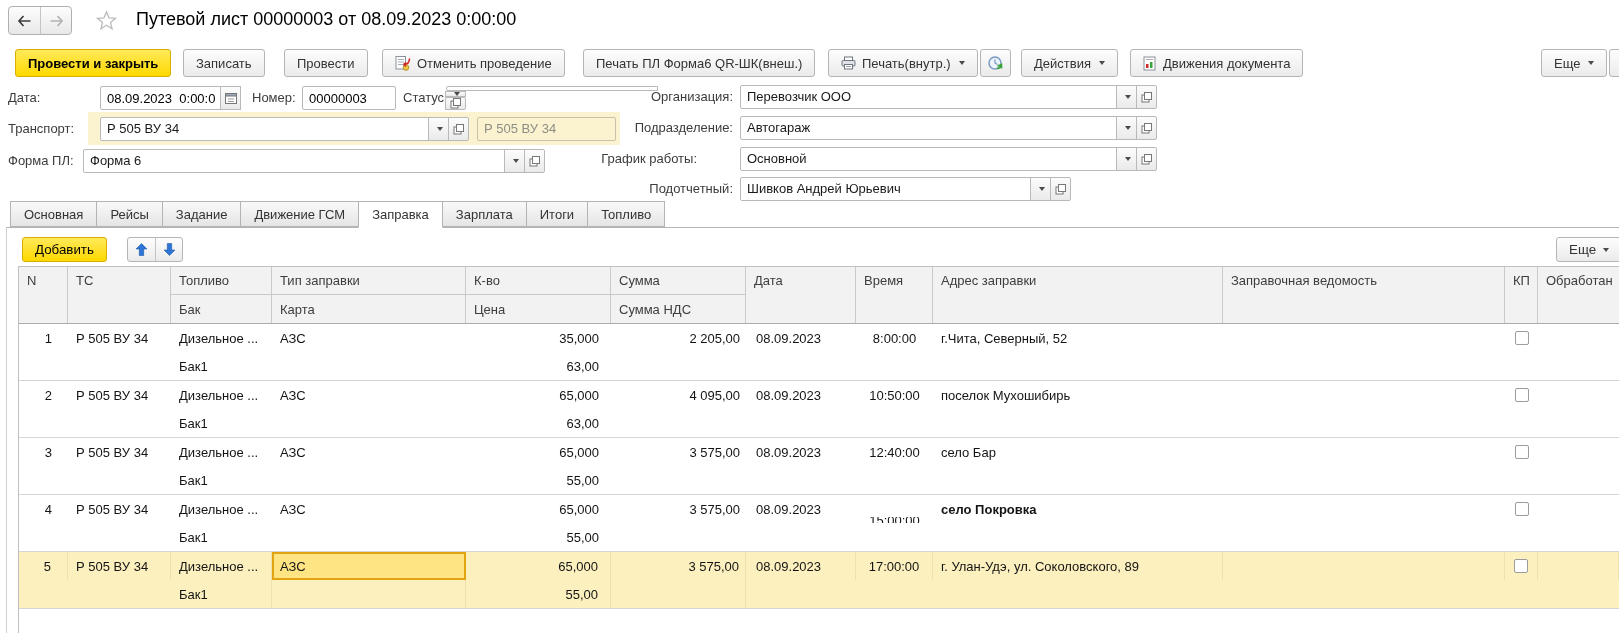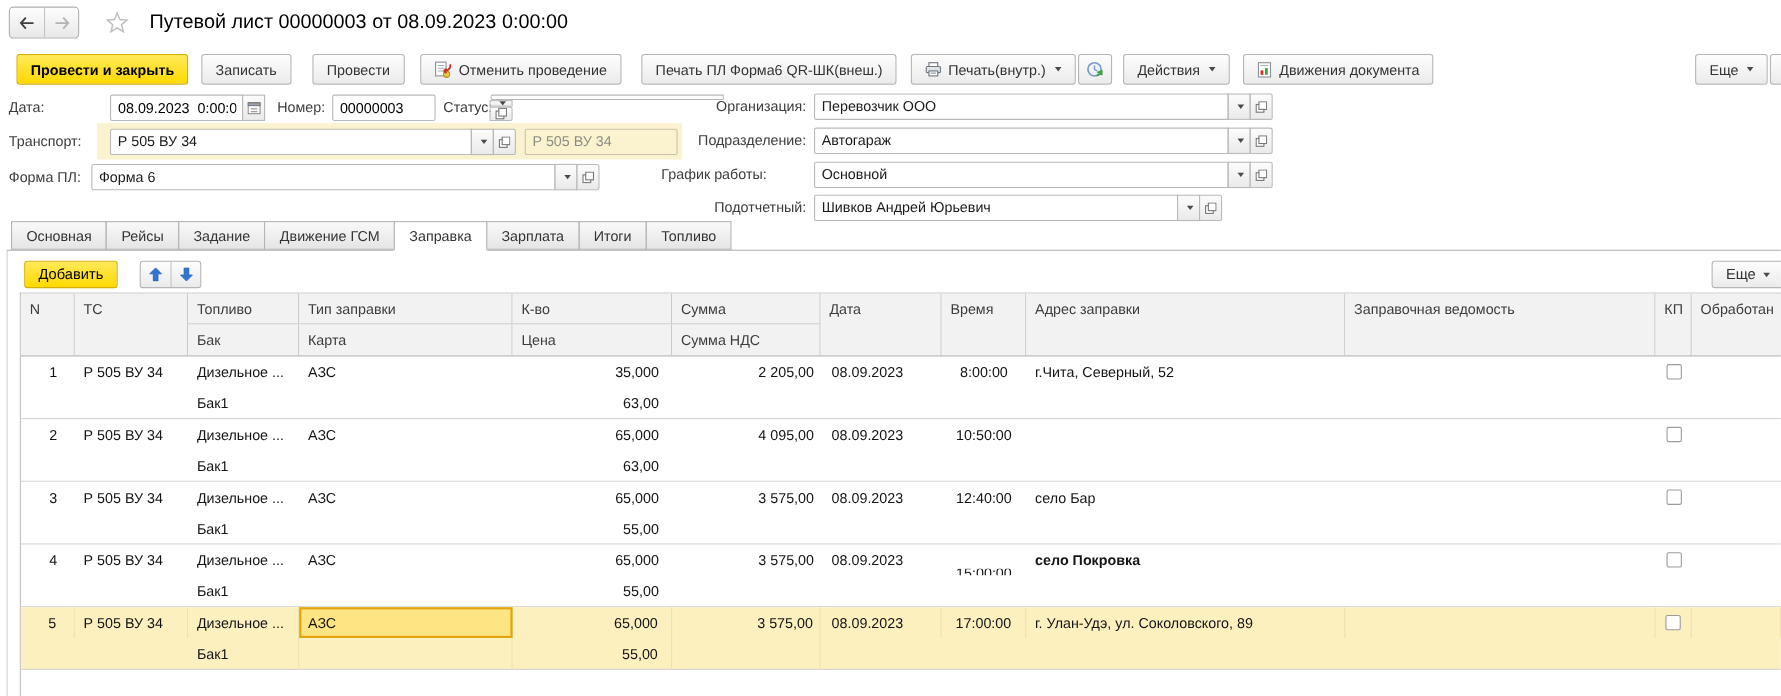--- a/index.html
+++ b/index.html
@@ -245,21 +245,21 @@
       <span class="dd-tri"></span>
     </span>
   <span class="sq-btn">
       <span class="ico"><svg width="11" height="11" viewBox="0 0 11 11">
           <rect x="1" y="3" width="7" height="7" fill="#fff" stroke="#777"></rect>
           <rect x="3.5" y="0.5" width="7" height="7" fill="#fff" stroke="#777"></rect>
         </svg></span>
     </span>
 </div>
 <div class="lbl r" style="left:600px; top:177px; width:133px;">Подотчетный:</div>
-<div class="combo" style="left:740px; top:177px; width:371px;">
+<div class="combo" style="left:740px; top:177px; width:331px;">
   <div class="val">Шивков Андрей Юрьевич</div>
   <span class="sq-btn">
       <span class="dd-tri"></span>
     </span>
   <span class="sq-btn">
       <span class="ico"><svg width="11" height="11" viewBox="0 0 11 11">
           <rect x="1" y="3" width="7" height="7" fill="#fff" stroke="#777"></rect>
           <rect x="3.5" y="0.5" width="7" height="7" fill="#fff" stroke="#777"></rect>
         </svg></span>
     </span>
@@ -342,20 +342,21 @@
 
   <div class="row">
     <div class="td num" style="grid-column:1; grid-row:1;">2</div>
     <div class="td" style="grid-column:2; grid-row:1;">Р 505 ВУ 34</div>
     <div class="td" style="grid-column:3; grid-row:1;">Дизельное ...</div>
     <div class="td" style="grid-column:4; grid-row:1;">АЗС</div>
     <div class="td rnum" style="grid-column:5; grid-row:1;">65,000</div>
     <div class="td rnum sum" style="grid-column:6; grid-row:1;">4 095,00</div>
     <div class="td datecell" style="grid-column:7; grid-row:1;">08.09.2023</div>
     <div class="td ctime" style="grid-column:8; grid-row:1;">10:50:00</div>
+    <div class="td" style="grid-column:9; grid-row:1;">поселок Мухошибирь</div>
     <div class="td" style="grid-column:10; grid-row:1;"></div>
     <div class="td cbcell" style="grid-column:11; grid-row:1;">
           <span class="cb"></span>
         </div>
     <div class="td" style="grid-column:12; grid-row:1;"></div>
     <div class="td" style="grid-column:3; grid-row:2;">Бак1</div>
     <div class="td" style="grid-column:4; grid-row:2;"></div>
     <div class="td rnum" style="grid-column:5; grid-row:2;">63,00</div>
     <div class="td rnum" style="grid-column:6; grid-row:2;"></div>
   </div>

